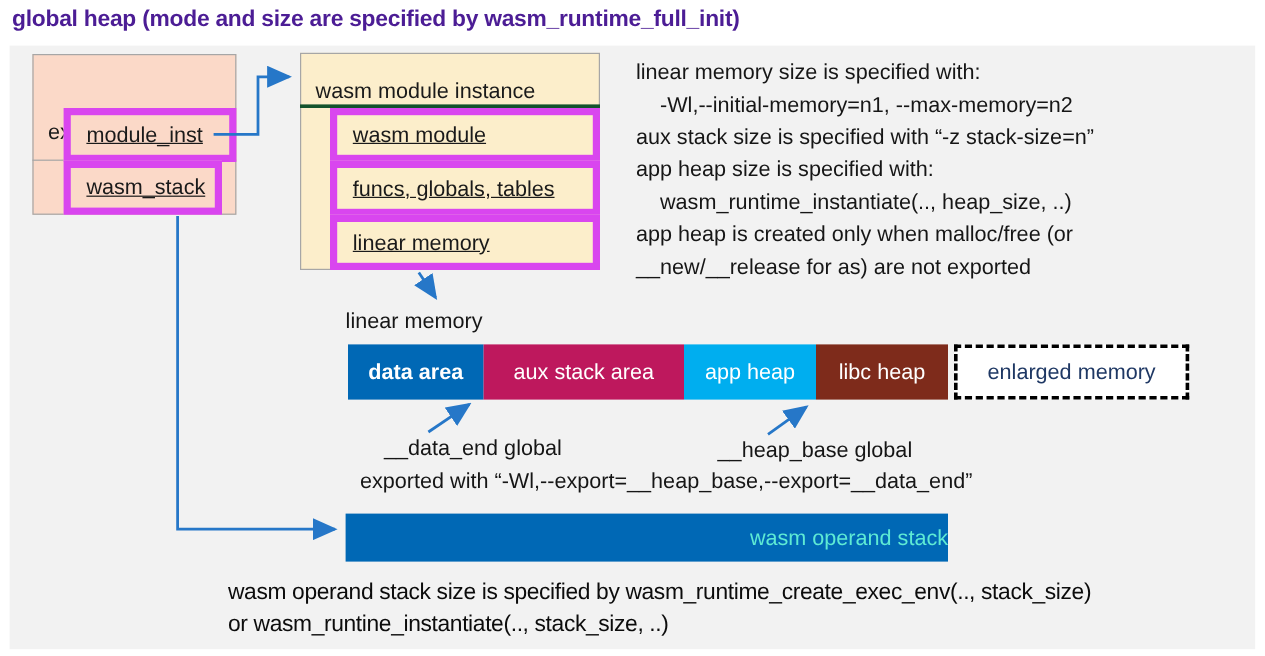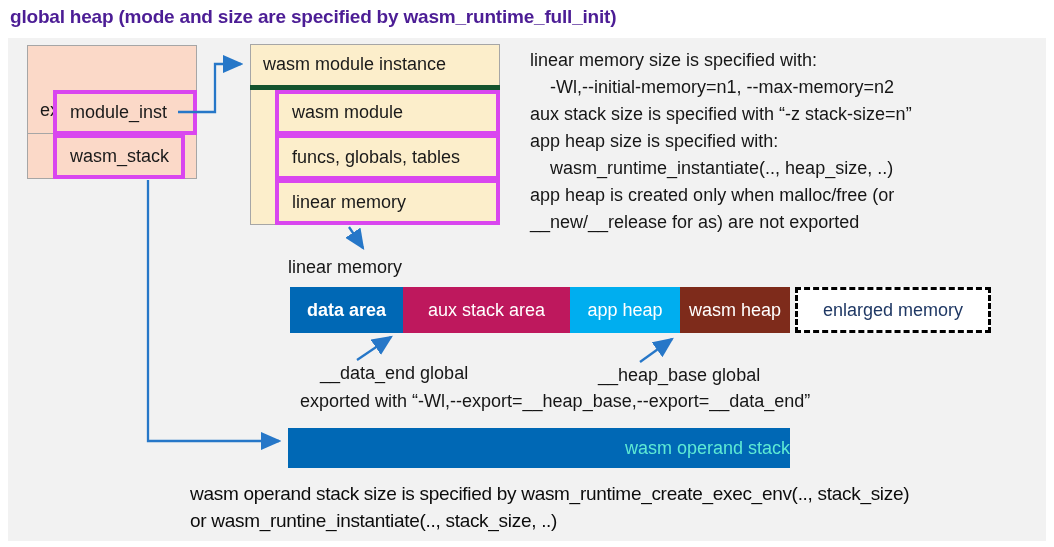--- a/index.html
+++ b/index.html
@@ -9,21 +9,21 @@
     background:#ffffff;
   }
   .abs { position:absolute; box-sizing:border-box; }
   .panel { background:#F2F2F2; }
   .title { font-size:19px; font-weight:600; letter-spacing:-0.2px; color:#4c1d95; white-space:nowrap; }
   .box { border:1px solid #A6A6A6; }
   .cell {
     display:flex; align-items:center; font-size:18px; color:#1a1a1a;
     padding-left:13px; white-space:nowrap;
   }
-  .cell.sub { border:4px solid #d946ef; }
+  .cell.sub { border:6px solid #d946ef;text-decoration:underline; }
   .notes { font-size:18px; line-height:27px; color:#161616; white-space:nowrap; }
   .notes .line { display:block; }
   .notes .indent { padding-left:20px; }
   .seg {
     display:flex; align-items:center; justify-content:center;
     color:#ffffff; font-size:18px; white-space:nowrap;
   }
   .enlarged {
     display:flex; align-items:center; justify-content:center;
     background:#ffffff; border:3px dashed #000000; font-size:18px; white-space:nowrap;
@@ -50,21 +50,21 @@
     <span>exec_env</span>
   </div>
   <div class="abs cell sub" style="left: 53px; top: 90px; width: 144px; height: 45px; background: rgb(251, 217, 200);">
     <span>module_inst</span>
   </div>
   <div class="abs cell sub" style="left: 53px; top: 134px; width: 132px; height: 45px; background: rgb(251, 217, 200);">
     <span>wasm_stack</span>
   </div>
 
   <div class="abs box" style="left: 250px; top: 44px; width: 250px; height: 181px; background: rgb(252, 238, 203);"></div>
-  <div class="abs cell" style="left:250px; top:44px; width:250px; height:46px; border-bottom:5px solid #14532d;">
+  <div class="abs cell" style="left:250px; top:44px; width:250px; height:46px; border-bottom:3px solid #14532d;align-items:flex-end;">
     <span>wasm module instance</span>
   </div>
   <div class="abs cell sub" style="left: 275px; top: 90px; width: 225px; height: 45px; background: rgb(252, 238, 203);">
     <span>wasm module</span>
   </div>
   <div class="abs cell sub" style="left: 275px; top: 134px; width: 225px; height: 46px; background: rgb(252, 238, 203);">
     <span>funcs, globals, tables</span>
   </div>
   <div class="abs cell sub" style="left: 275px; top: 179px; width: 225px; height: 46px; background: rgb(252, 238, 203);">
     <span>linear memory</span>
@@ -85,21 +85,21 @@
   <div class="abs seg" style="left: 290px; top: 287px; width: 113px; height: 46px; background: rgb(0, 104, 181); font-weight: bold;">
     <span>data area</span>
   </div>
   <div class="abs seg" style="left: 403px; top: 287px; width: 167px; height: 46px; background: #be185d;">
     <span>aux stack area</span>
   </div>
   <div class="abs seg" style="left: 570px; top: 287px; width: 110px; height: 46px; background: rgb(0, 174, 239);">
     <span>app heap</span>
   </div>
   <div class="abs seg" style="left: 680px; top: 287px; width: 110px; height: 46px; background: rgb(126, 43, 27);">
-    <span>wasm heap</span>
+    <span>libc heap</span>
   </div>
   <div class="abs enlarged" style="left: 795px; top: 287px; width: 196px; height: 46px; color: rgb(31, 56, 100);">
     <span>enlarged memory</span>
   </div>
 
   <div class="abs ann" style="left:320px; top:363px;">__data_end global</div>
   <div class="abs ann" style="left:300px; top:391px;">exported with “-Wl,--export=__heap_base,--export=__data_end”</div>
   <div class="abs ann" style="left:598px; top:365px;">__heap_base global</div>
 
   <div class="abs stackbar" style="left: 288px; top: 428px; width: 502px; height: 40px; background: rgb(0, 104, 181);">

